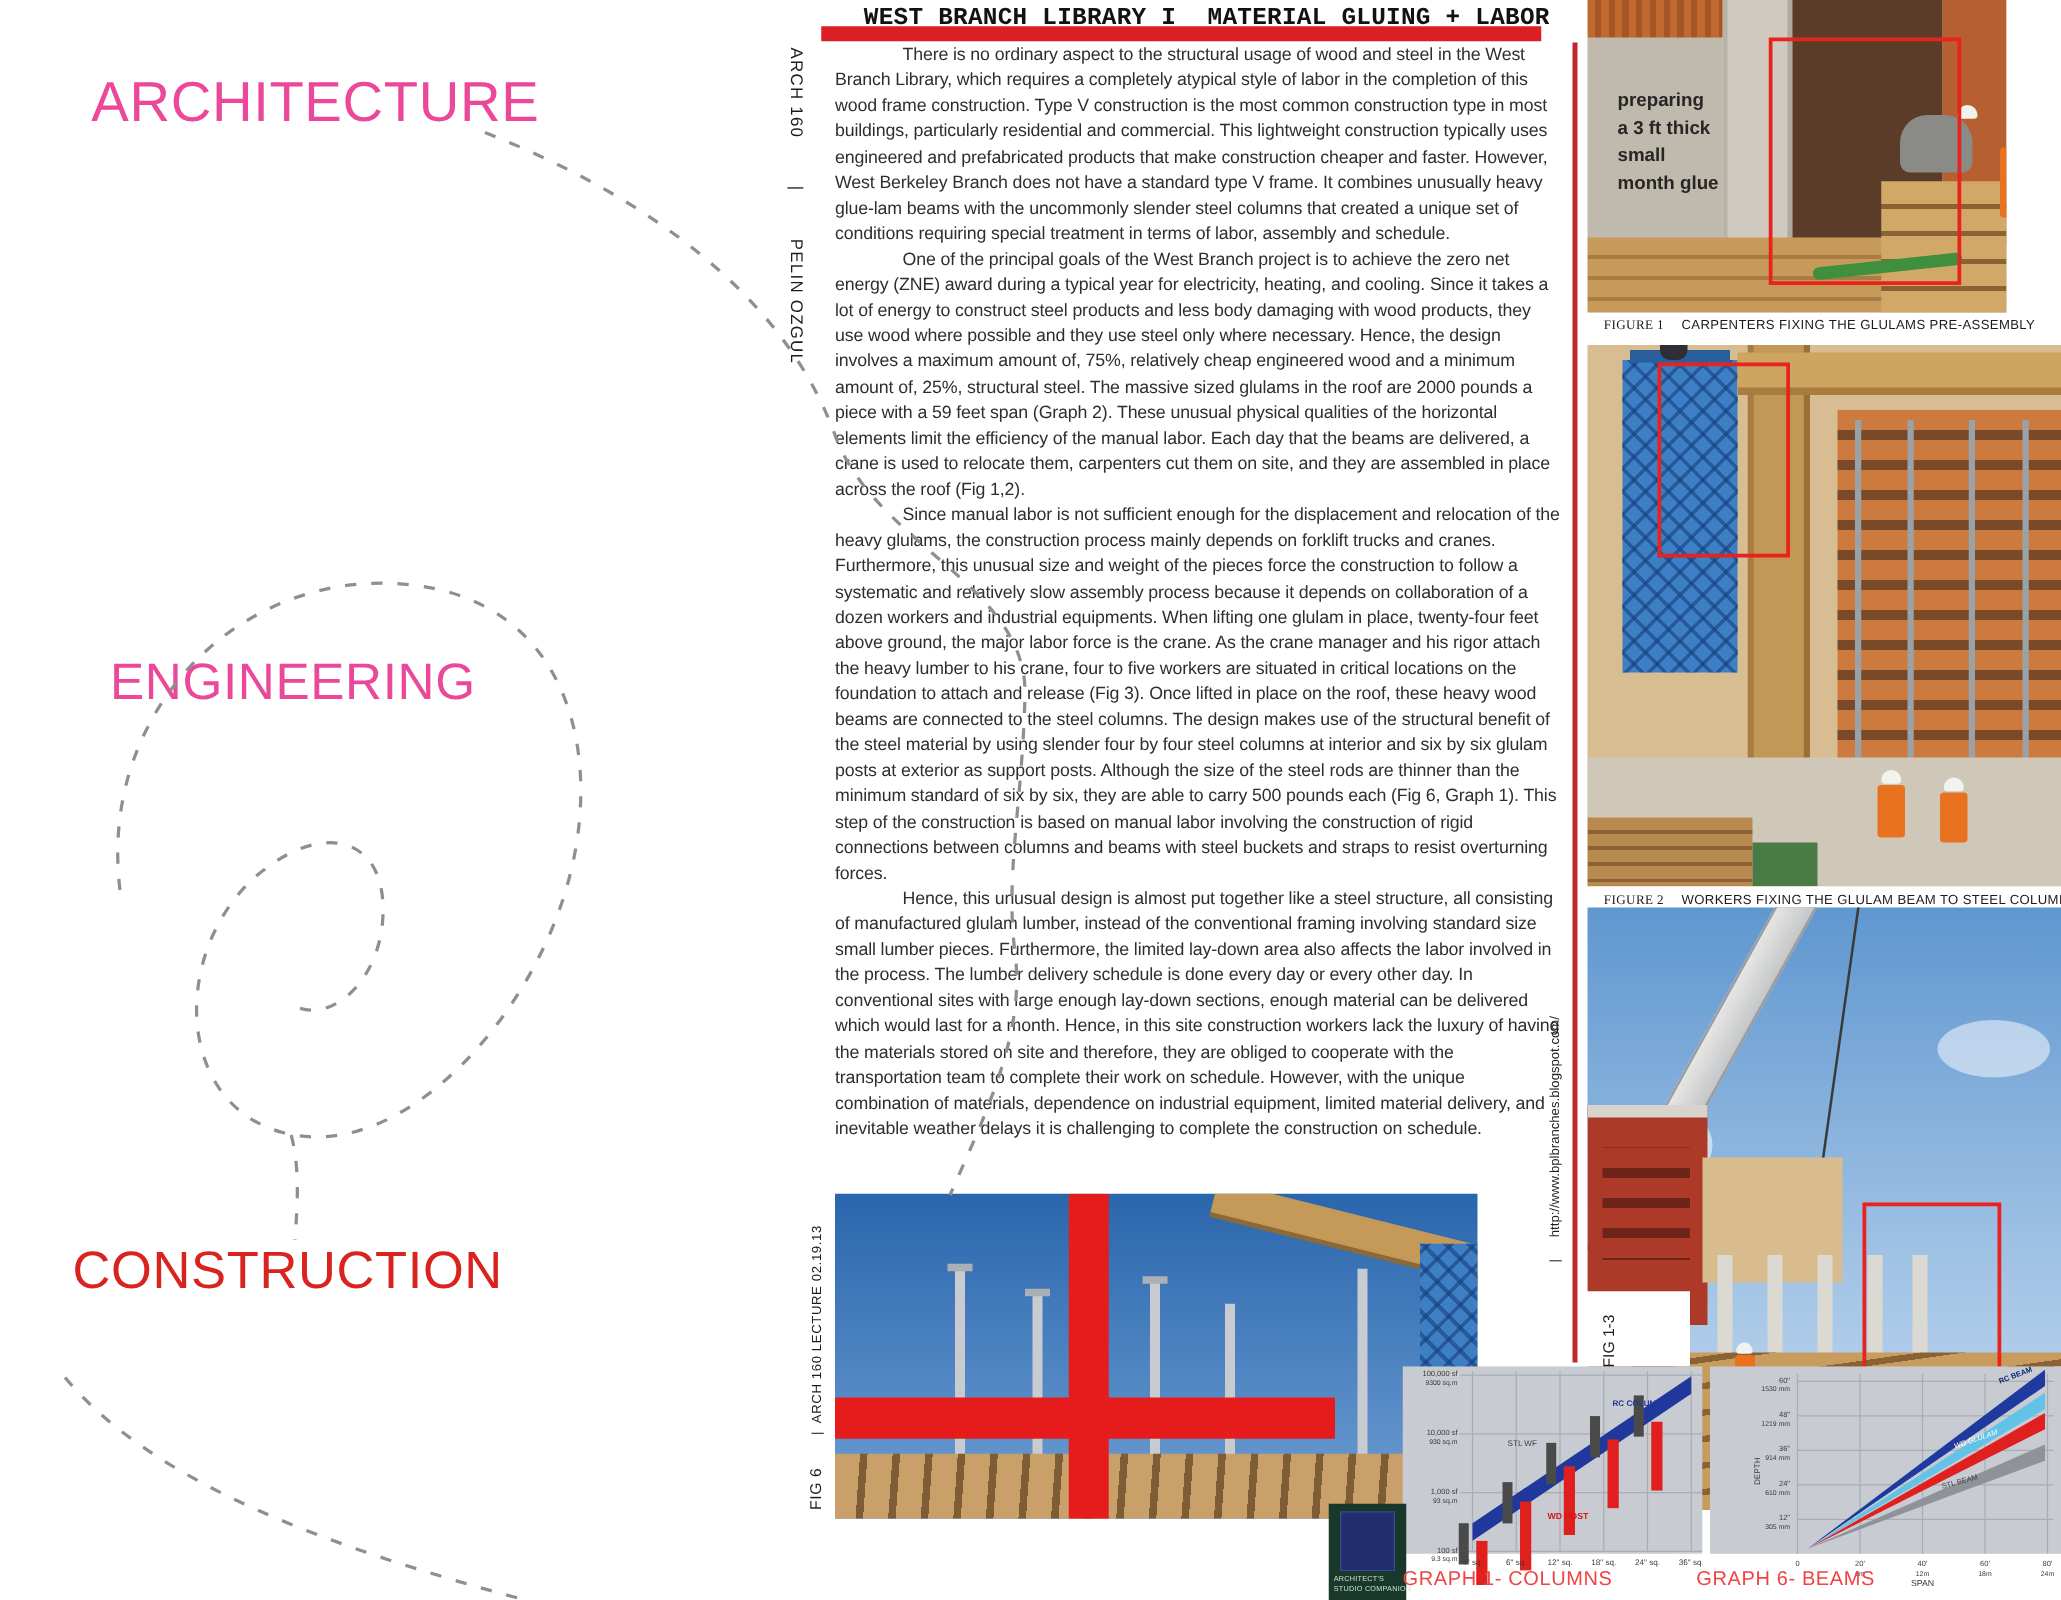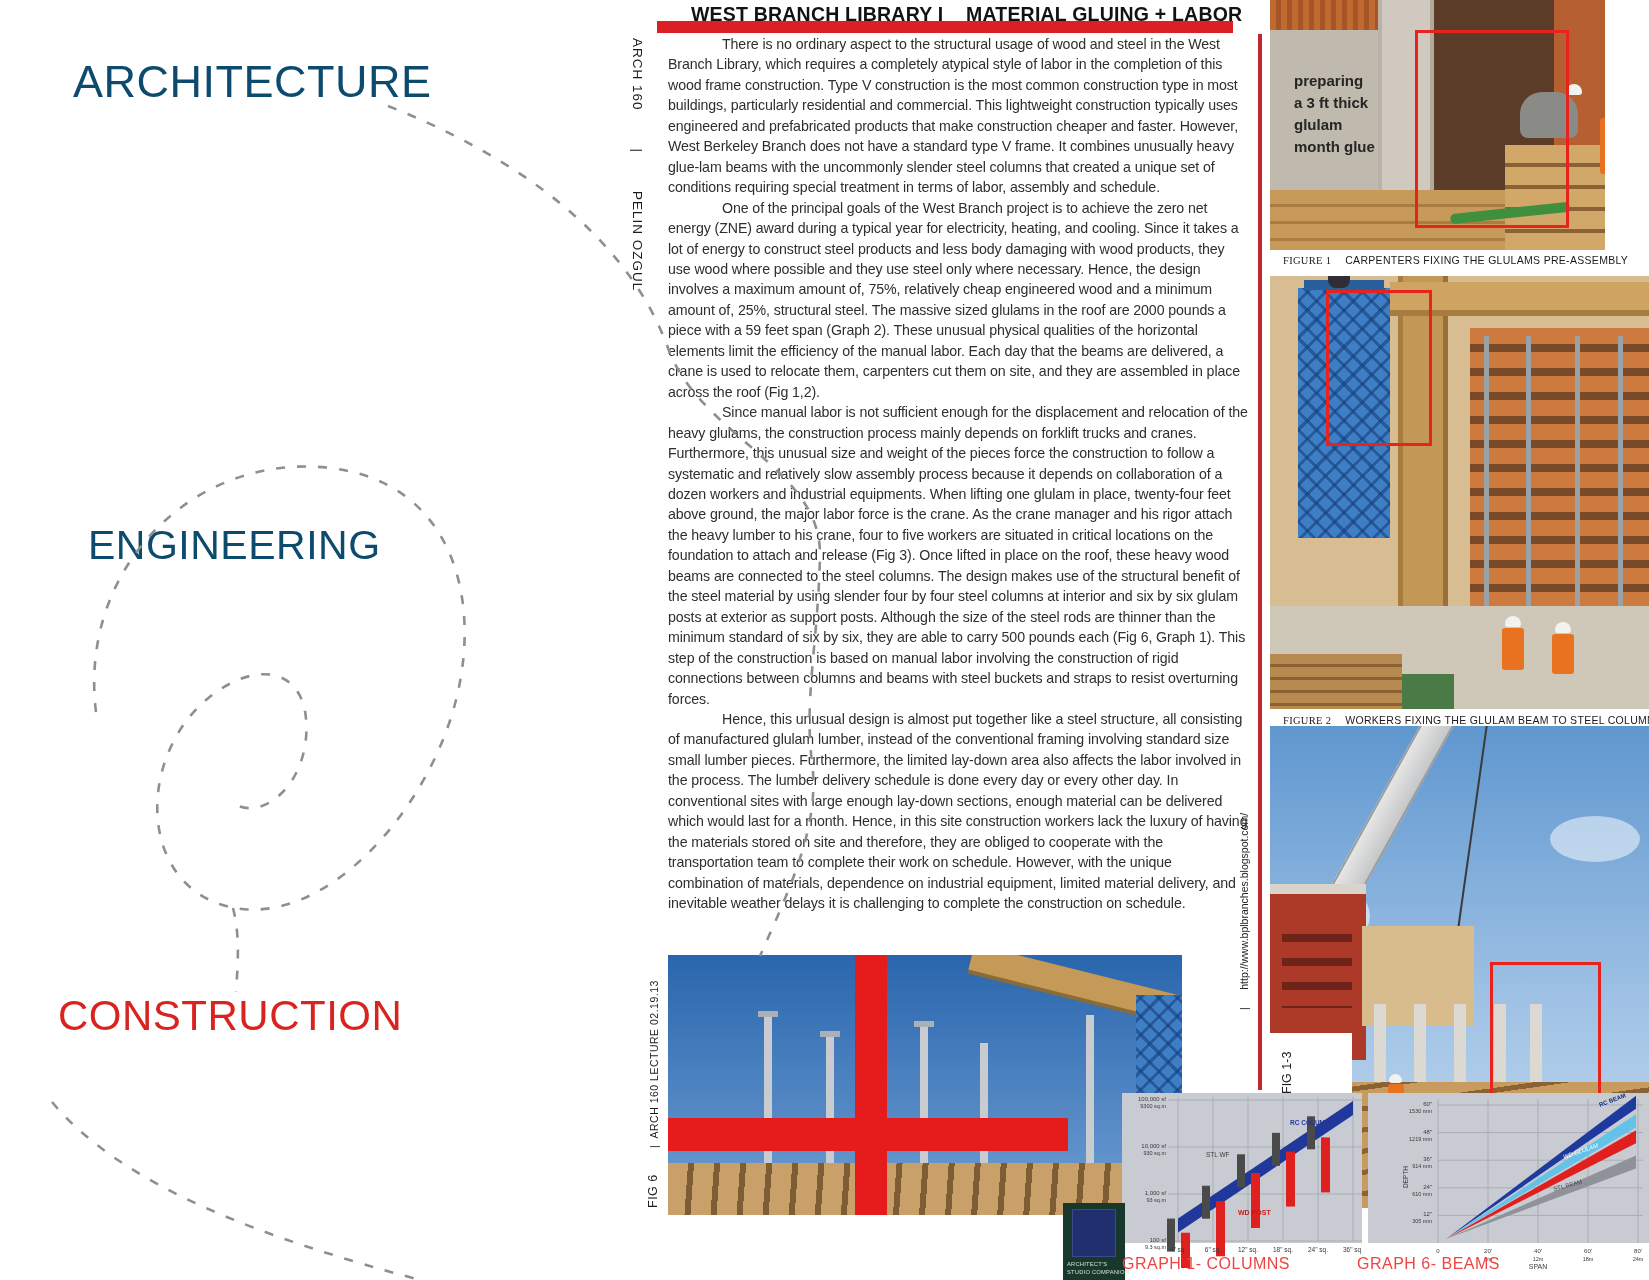--- a/index.html
+++ b/index.html
@@ -1,33 +1,33 @@
 <!DOCTYPE html>
 <html><head>
 <meta charset="utf-8">
 <style>
   html,body{margin:0;padding:0;background:#fff;}
   #page{position:relative;width:1649px;height:1280px;background:#ffffff;overflow:hidden;
         font-family:"Liberation Sans",sans-serif;}
   .abs{position:absolute;}
   
-  .bigword{position:absolute;color:#0c4a6e;font-size:45px;letter-spacing:.5px;font-weight:400;z-index:2;}
+  .bigword{position:absolute;color:#ec4899;font-size:45px;letter-spacing:.5px;font-weight:400;z-index:2;}
   .bigword.red{color:#d9231f;}
   
   #dashes{position:absolute;left:0;top:0;z-index:3;pointer-events:none;}
   
   .vtext{position:absolute;writing-mode:vertical-rl;white-space:pre;color:#1c1c1c;z-index:2;}
   .vtext.up{transform:rotate(180deg);}
   #sidebar-left{left:630px;top:38px;font-size:13.5px;letter-spacing:1px;height:560px;}
   #lecture-label{left:648px;top:948px;font-size:10.5px;height:200px;letter-spacing:.5px;}
   #fig6-label{left:646px;top:1148px;font-size:12.5px;height:60px;letter-spacing:.5px;}
   #url-label{left:1238px;top:748px;font-size:10.5px;height:262px;color:#222;}
   #fig13-patch{left:1264px;top:1033px;width:88px;height:60px;background:#fff;z-index:4;}
   #fig13-label{left:1280px;top:1038px;font-size:12.5px;height:56px;z-index:5;}
-  .hdr{position:absolute;top:3px;font-size:19.5px;font-weight:bold;color:#121212;letter-spacing:.2px;z-index:2;}
+  .hdr{position:absolute;top:3px;font-size:19.5px;font-weight:bold;color:#121212;letter-spacing:.2px;z-index:2;font-family:Liberation Mono, monospace;}
   #redbar{left:657px;top:21px;width:576px;height:12px;background:#dc1f22;z-index:2;}
   #redline{left:1258px;top:34px;width:4px;height:1056px;background:#c1272d;z-index:2;}
   #article{left:668px;top:34px;width:580px;z-index:2;color:#2e2e2e;
            font-size:14.2px;line-height:20.45px;text-align:left;letter-spacing:-0.1px;}
   #article p{margin:0;text-indent:54px;}
   
   .photo{position:absolute;overflow:hidden;z-index:1;}
   .caption{position:absolute;font-size:10.5px;color:#1a1a1a;letter-spacing:.3px;z-index:2;white-space:nowrap;}
   .caption .cap-label{font-weight:bold;font-weight:normal;font-family:Liberation Serif, serif;}
   .caption .cap-text{margin-left:14px;}
@@ -107,21 +107,21 @@
     <div class="shape" style="left:235px;top:145px;width:144px;height:105px;background:repeating-linear-gradient(180deg,#d2a868 0 18px,#8a6234 18px 22px);"></div>
     <div class="shape" style="left:250px;top:92px;width:58px;height:46px;background:#8a8a86;border-radius:22px 22px 8px 8px;"></div>
     <div class="hardhat" style="left:296px;top:84px;"></div>
     <div class="vest" style="left:330px;top:118px;width:28px;height:56px;"></div>
     <div class="hardhat" style="left:336px;top:104px;"></div>
     <div class="shape" style="left:180px;top:208px;width:120px;height:10px;background:#3f8f3f;border-radius:6px;transform:rotate(-6deg);"></div>
     <div class="redbox" style="left:145px;top:30px;width:148px;height:192px;"></div>
     <div id="annotation1">
       <span style="display:block;">preparing</span>
       <span style="display:block;">a 3 ft thick</span>
-      <span style="display:block;">glulam</span>
+      <span style="display:block;">small</span>
       <span style="display:block;">month glue</span>
     </div>
   </div>
   <div class="caption" style="left:1283px;top:254px;">
     <span class="cap-label">FIGURE 1</span><span class="cap-text">CARPENTERS FIXING THE GLULAMS PRE-ASSEMBLY</span>
   </div>
 
   <div id="photo2" class="photo">
     <div class="shape lattice" style="left:28px;top:12px;width:92px;height:250px;"></div>
     <div class="shape" style="left:34px;top:4px;width:80px;height:10px;background:#2a5f9e;"></div>

